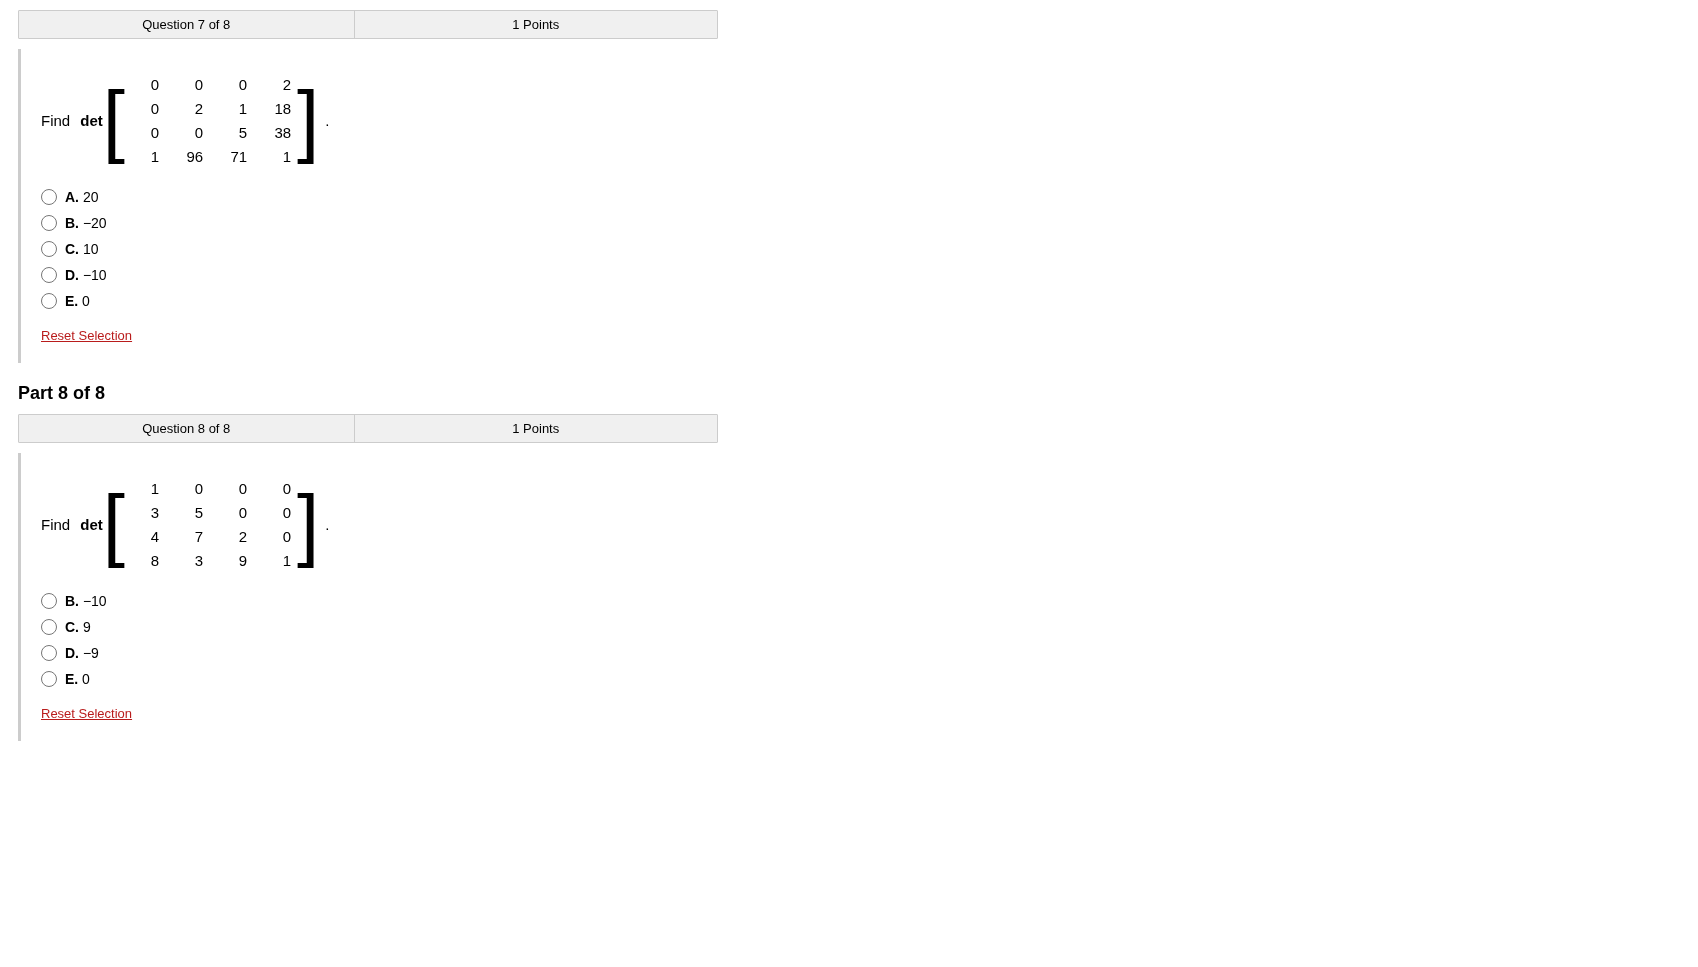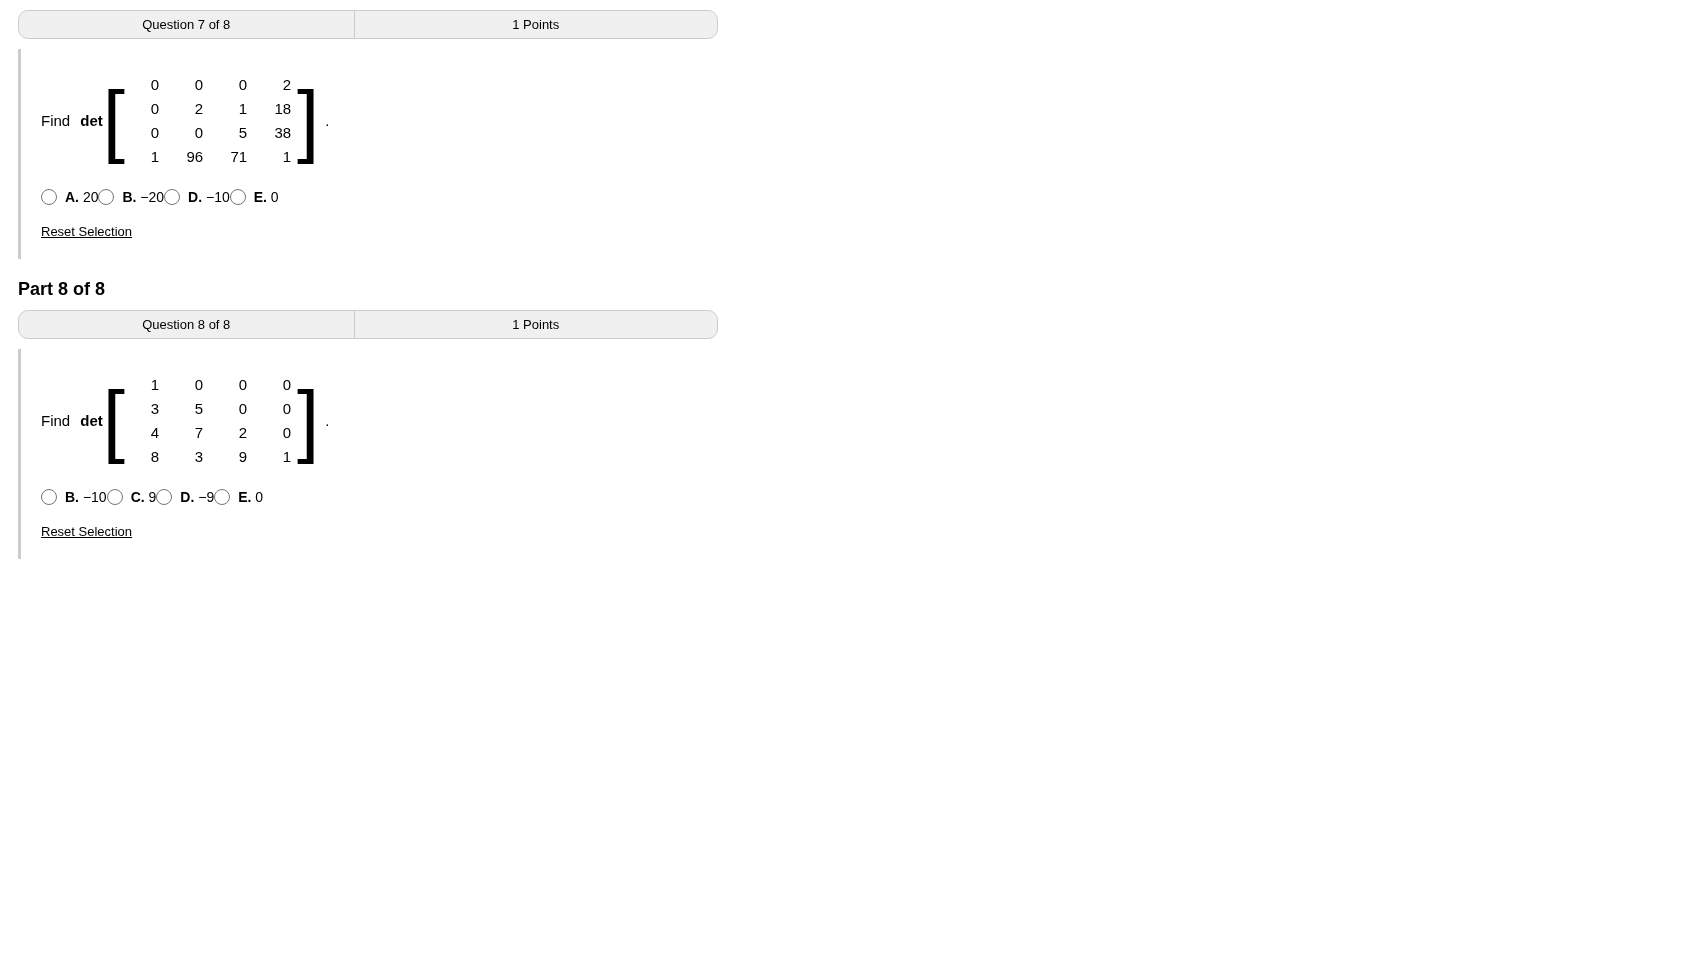--- a/index.html
+++ b/index.html
@@ -7,21 +7,21 @@
       font-family: Arial, sans-serif;
       font-size: 14px;
       background: #fff;
       color: #000;
       padding: 10px 18px;
     }
     .question-header {
       display: flex;
       background: #f0f0f0;
       border: 1px solid #ccc;
-      border-radius: 10px;
+      border-radius: 1px;
       overflow: hidden;
       width: 700px;
       margin-bottom: 10px;
     }
     .question-header .q-label {
       flex: 1;
       text-align: center;
       padding: 6px 10px;
       font-size: 13px;
       border-right: 1px solid #ccc;
@@ -80,36 +80,37 @@
       display: flex;
       align-items: center;
       justify-content: flex-end;
     }
     .period {
       margin-left: 6px;
       font-size: 15px;
     }
     .options {
       display: flex;
-      flex-direction: row;
+      flex-direction: column;
+      gap: 10px;
       margin-bottom: 18px;
     }
     .option-row {
       display: flex;
       align-items: center;
       gap: 8px;
       font-size: 14px;
     }
     .option-row input[type="radio"] {
       width: 16px;
       height: 16px;
       cursor: pointer;
     }
     .reset-link {
-      color: #000000;
+      color: #b91c1c;
       text-decoration: underline;
       cursor: pointer;
       font-size: 13px;
       background: none;
       border: none;
       padding: 0;
     }
   </style>
 </head>
 <body>
@@ -151,20 +152,24 @@
   <div class="options" id="q7-options">
       <div class="option-row">
         <input type="radio" name="q7" value="20" id="q7a" style="">
         <label for="q7a"><strong>A.</strong>&nbsp;20</label>
       </div>
       <div class="option-row">
         <input type="radio" name="q7" value="-20" id="q7b" style="">
         <label for="q7b"><strong>B.</strong>&nbsp;−20</label>
       </div>
       <div class="option-row">
+        <input type="radio" name="q7" value="10" id="q7c" style="">
+        <label for="q7c"><strong>C.</strong>&nbsp;10</label>
+      </div>
+      <div class="option-row">
         <input type="radio" name="q7" value="-10" id="q7d" style="">
         <label for="q7d"><strong>D.</strong>&nbsp;−10</label>
       </div>
       <div class="option-row">
         <input type="radio" name="q7" value="0" id="q7e" style="">
         <label for="q7e"><strong>E.</strong>&nbsp;0</label>
       </div>
     </div>
 
   <button class="reset-link">Reset Selection</button>

